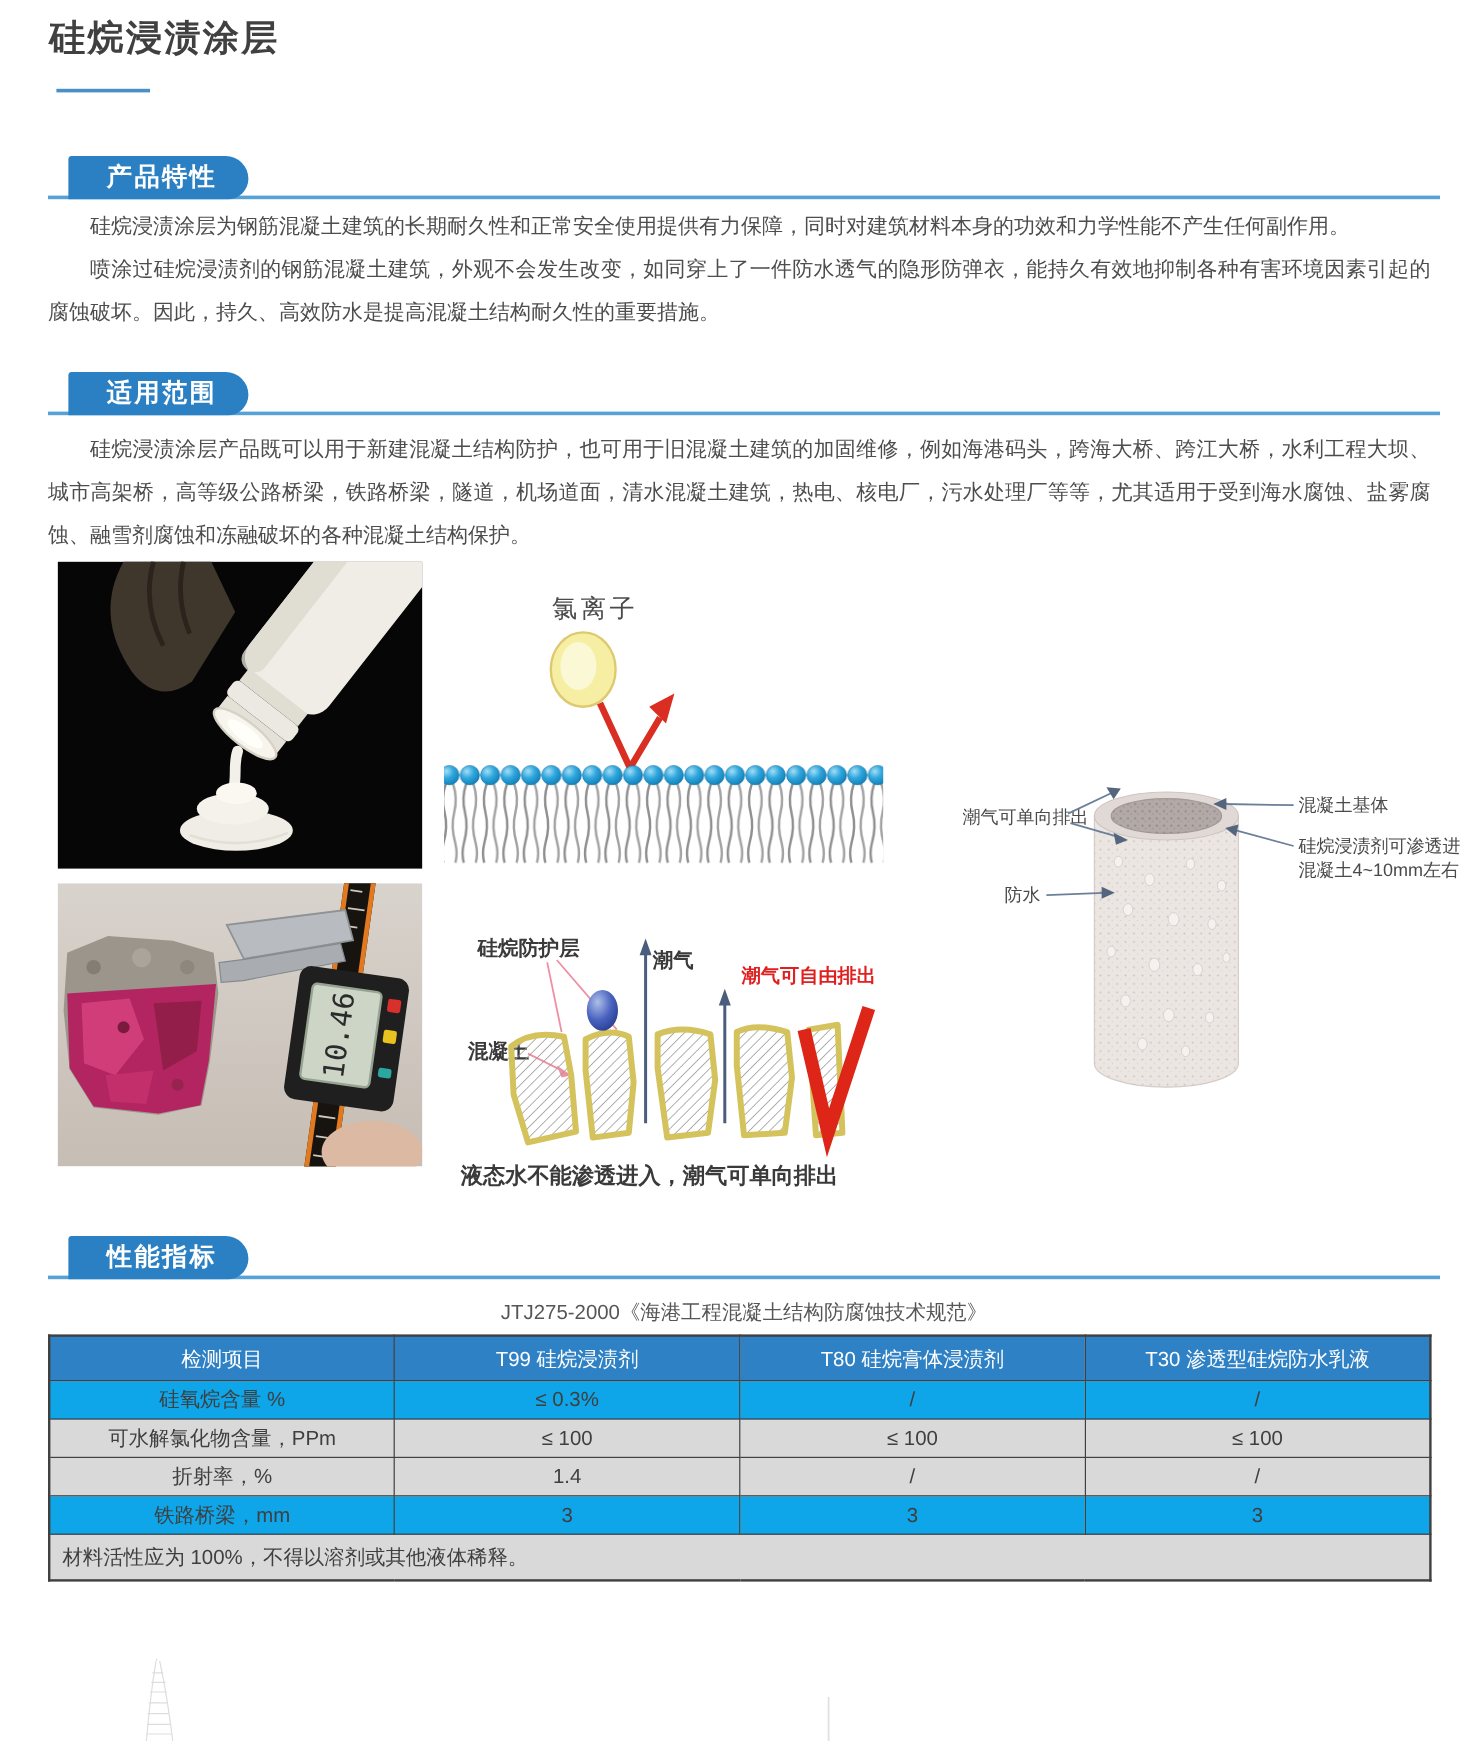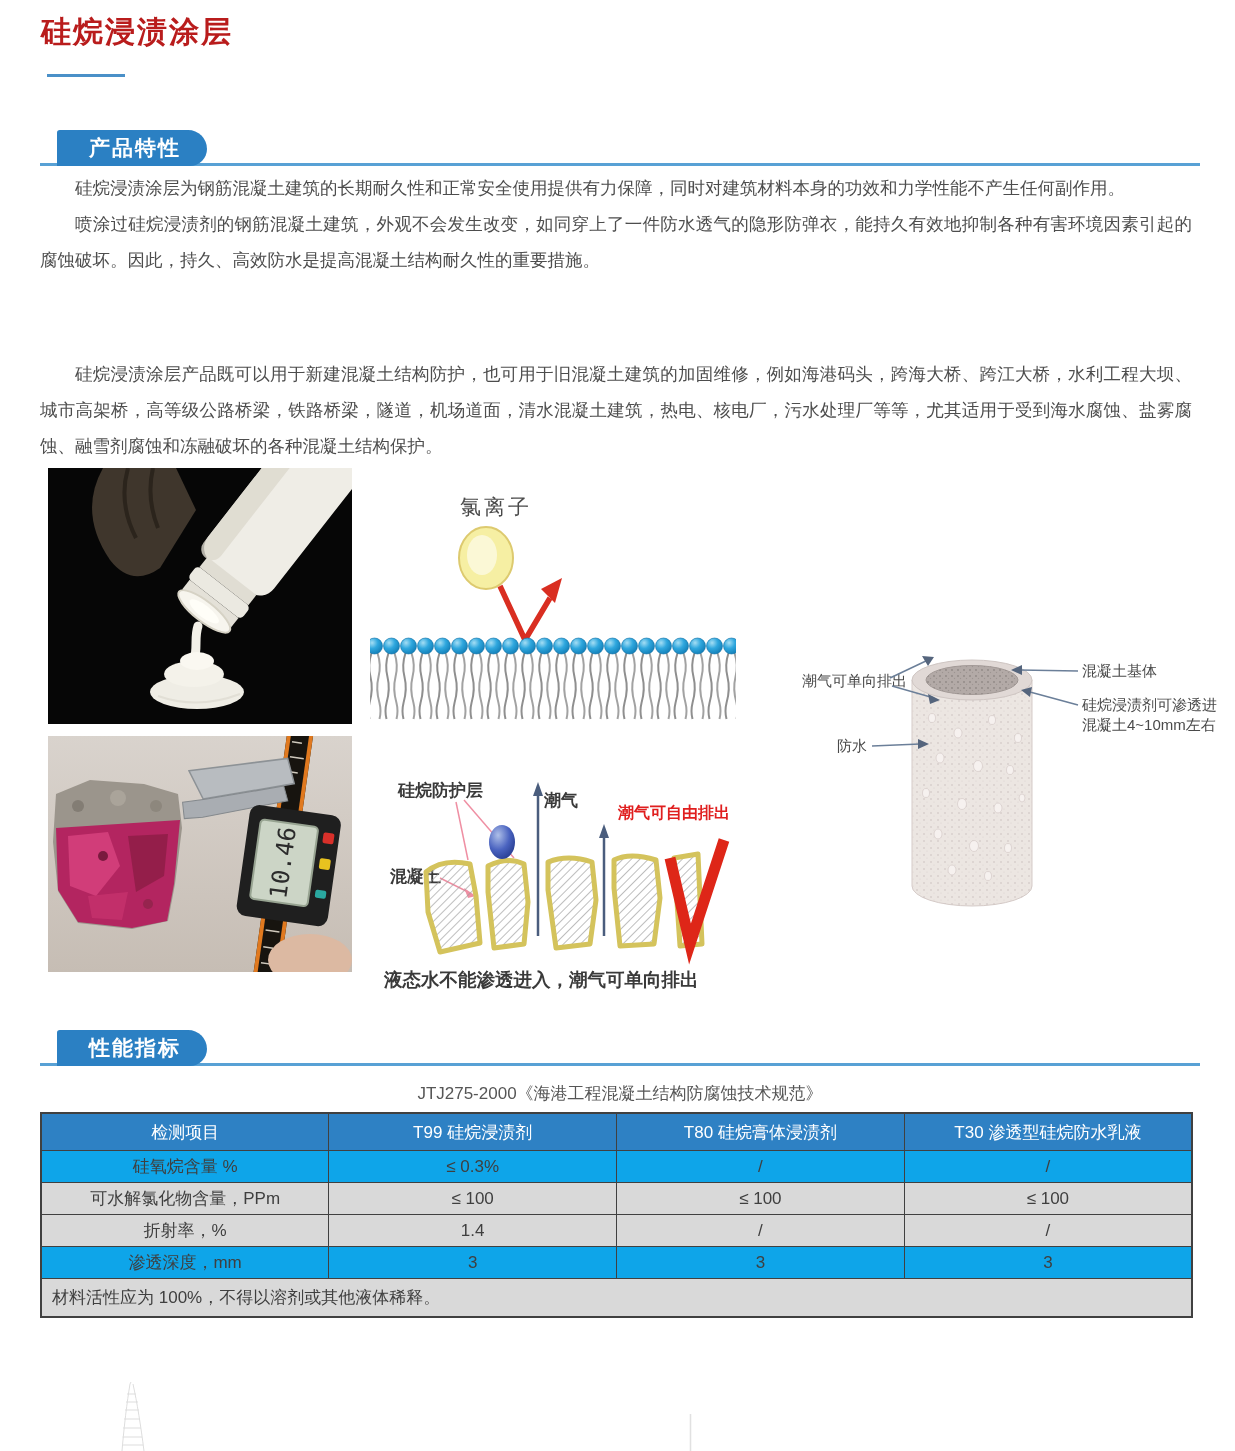--- a/index.html
+++ b/index.html
@@ -1,21 +1,21 @@
 <!DOCTYPE html>
 <html><head>
 <meta charset="utf-8">
 <style>
   html,body{margin:0;padding:0;background:#ffffff;}
   #page{
     position:relative;width:1235px;height:1451px;background:#ffffff;overflow:hidden;
     font-family:"Liberation Sans","DejaVu Sans",sans-serif;color:#4a4a4a;
   }
   
-  .doc-title{position:absolute;left:41px;top:12px;font-size:30px;font-weight:bold;color:#b91c1c;letter-spacing:2px;}
+  .doc-title{position:absolute;left:41px;top:12px;font-size:30px;font-weight:bold;color:#404040;letter-spacing:2px;}
   .title-underline{position:absolute;left:47px;top:74px;width:78px;height:3px;background:#4a90c8;}
   
   .section-header{position:absolute;left:40px;width:1160px;height:39px;border-bottom:3px solid #58a1d5;}
   .section-tab{
     position:absolute;left:17px;bottom:-3px;min-width:104px;height:36px;line-height:36px;
     background:#2b80c3;color:#ffffff;font-size:21px;font-weight:bold;letter-spacing:2px;
     text-align:right;padding:0 26px 0 20px;border-radius:3px 20px 18px 0;
   }
   
   .body-text{position:absolute;left:40px;width:1152px;font-size:17.5px;line-height:36px;color:#4d4d4d;text-align:justify;}
@@ -47,20 +47,23 @@
   <div class="title-underline"></div>
 
   <div class="section-header" style="top:124px;">
     <div class="section-tab">产品特性</div>
   </div>
   <div class="body-text" style="top:170px;">
     <p>硅烷浸渍涂层为钢筋混凝土建筑的长期耐久性和正常安全使用提供有力保障，同时对建筑材料本身的功效和力学性能不产生任何副作用。</p>
     <p>喷涂过硅烷浸渍剂的钢筋混凝土建筑，外观不会发生改变，如同穿上了一件防水透气的隐形防弹衣，能持久有效地抑制各种有害环境因素引起的腐蚀破坏。因此，持久、高效防水是提高混凝土结构耐久性的重要措施。</p>
   </div>
 
+  <div class="section-header" style="top:304px;">
+    <div class="section-tab">适用范围</div>
+  </div>
   <div class="body-text" style="top:340px;margin-top:16px;">
     <p>硅烷浸渍涂层产品既可以用于新建混凝土结构防护，也可用于旧混凝土建筑的加固维修，例如海港码头，跨海大桥、跨江大桥，水利工程大坝、城市高架桥，高等级公路桥梁，铁路桥梁，隧道，机场道面，清水混凝土建筑，热电、核电厂，污水处理厂等等，尤其适用于受到海水腐蚀、盐雾腐蚀、融雪剂腐蚀和冻融破坏的各种混凝土结构保护。</p>
   </div>
 
   <div class="fig" style="left:48px;top:468px;">
     <svg width="304" height="256" viewBox="0 0 304 256">
       <rect x="0" y="0" width="304" height="256" fill="#060606"></rect>
       <g>
         <path d="M55,0 Q30,45 62,92 Q84,120 112,100 L148,42 L128,0 Z" fill="#463c31" opacity="0.9"></path>
         <path d="M80,0 Q70,35 88,70" stroke="#2b241c" stroke-width="4" fill="none"></path>
@@ -291,21 +294,21 @@
         <td>≤ 100</td>
         <td>≤ 100</td>
       </tr>
       <tr class="r-gray">
         <td>折射率，%</td>
         <td>1.4</td>
         <td>/</td>
         <td>/</td>
       </tr>
       <tr class="r-white">
-        <td>渗透深度，mm</td>
+        <td>铁路桥梁，mm</td>
         <td>3</td>
         <td>3</td>
         <td>3</td>
       </tr>
       <tr class="footnote-row">
         <td colspan="4">材料活性应为 100%，不得以溶剂或其他液体稀释。</td>
       </tr>
     </tbody>
   </table>
 

